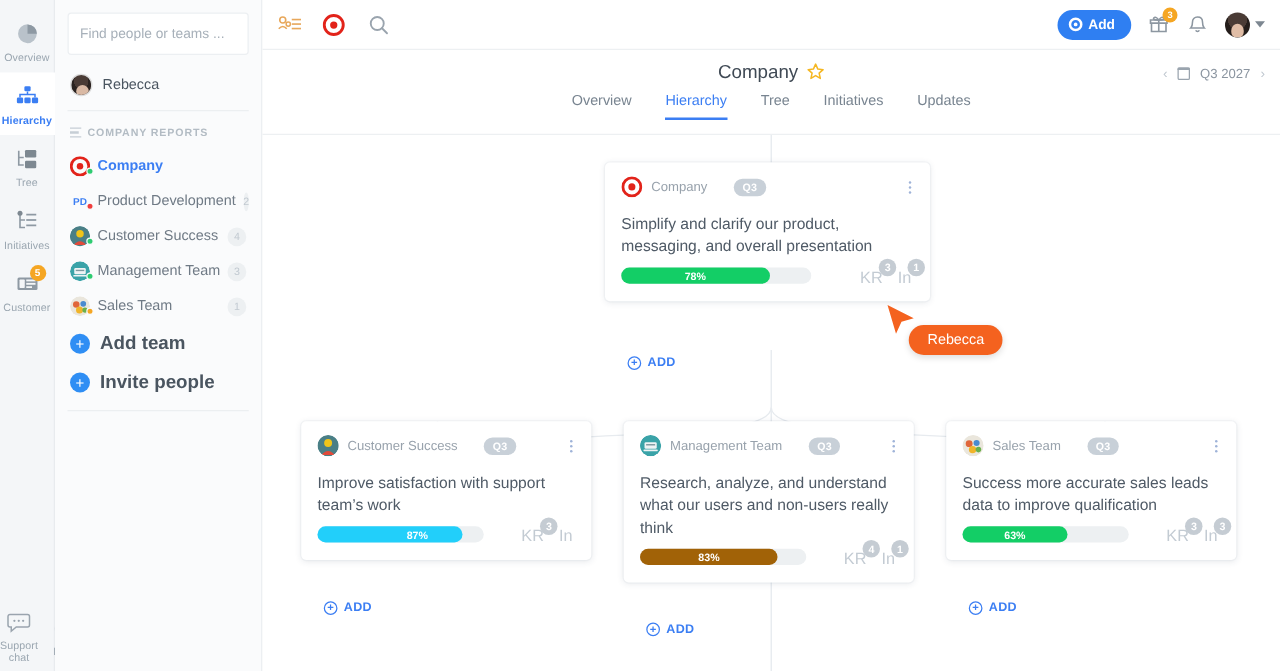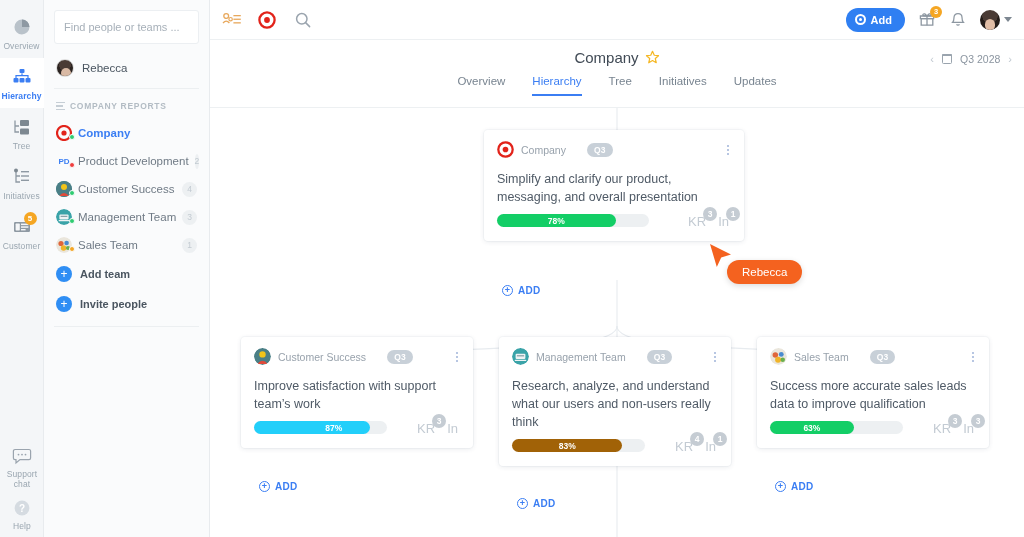--- a/index.html
+++ b/index.html
@@ -46,21 +46,21 @@
 
   .rail-badge {
     position: absolute; top: 4px; right: 7px;
     width: 13px; height: 13px; border-radius: 50%;
     background: #f5a623; color:#fff;
     font-size: 8px; line-height: 13px; text-align: center;
     font-weight: bold;
   }
   .rail-bottom {
     position: absolute; bottom: 6px; left: 0; width: 44px;
-    display: flex; flex-direction: column; align-items: center; gap: 10px;
+    display: flex; flex-direction: row; align-items: center; gap: 10px;
   }
 
   
   .sidebar {
     width: 166px; height: 537px;
     background: #fafbfc;
     border-right: 1px solid #e8ebee;
     flex: 0 0 166px;
     padding: 0 10px;
     position: relative;
@@ -135,21 +135,21 @@
   .plus-row {
     display:flex; align-items:center; gap:8px;
     padding: 7px 2px; cursor:pointer;
   }
   .plus-circle {
     width: 16px; height: 16px; border-radius: 50%;
     background: #2f8ef4; color: #fff; flex:0 0 16px;
     display:flex;align-items:center;justify-content:center;
     font-size: 12px; line-height: 1; font-weight: 300;
   }
-  .plus-label { font-size: 11px; color: #4a5560; font-weight: bold; }
+  .plus-label { font-size: 15px; color: #4a5560; font-weight: bold; }
   .sb-divider { border-top: 1px solid #eceff1; margin-top: 7px; }
 
   
   .main { flex: 1 1 auto; height: 537px; display: flex; flex-direction: column; position: relative;}
 
   .topbar {
     height: 40px; background: #fff;
     border-bottom: 1px solid #edf0f2;
     display: flex; align-items: center;
     padding: 0 12px; gap: 0;
@@ -542,21 +542,21 @@
       <div class="ph-tabs">
         <div class="ph-tab">Overview</div>
         <div class="ph-tab active">Hierarchy</div>
         <div class="ph-tab">Tree</div>
         <div class="ph-tab">Initiatives</div>
         <div class="ph-tab">Updates</div>
       </div>
       <div class="period">
         <span class="per-arrow">‹</span>
         <span class="cal"></span>
-        <span>Q3 2028</span>
+        <span>Q3 2027</span>
         <span class="per-arrow">›</span>
       </div>
     </div>
 
     <div class="canvas">
 
       <svg class="conn" viewBox="0 0 814 429" preserveAspectRatio="none">
         <g stroke="#e7ebef" stroke-width="1.1" fill="none">
           <line x1="407" y1="0" x2="407" y2="22"></line>
           <line x1="407" y1="172" x2="407" y2="218"></line>

